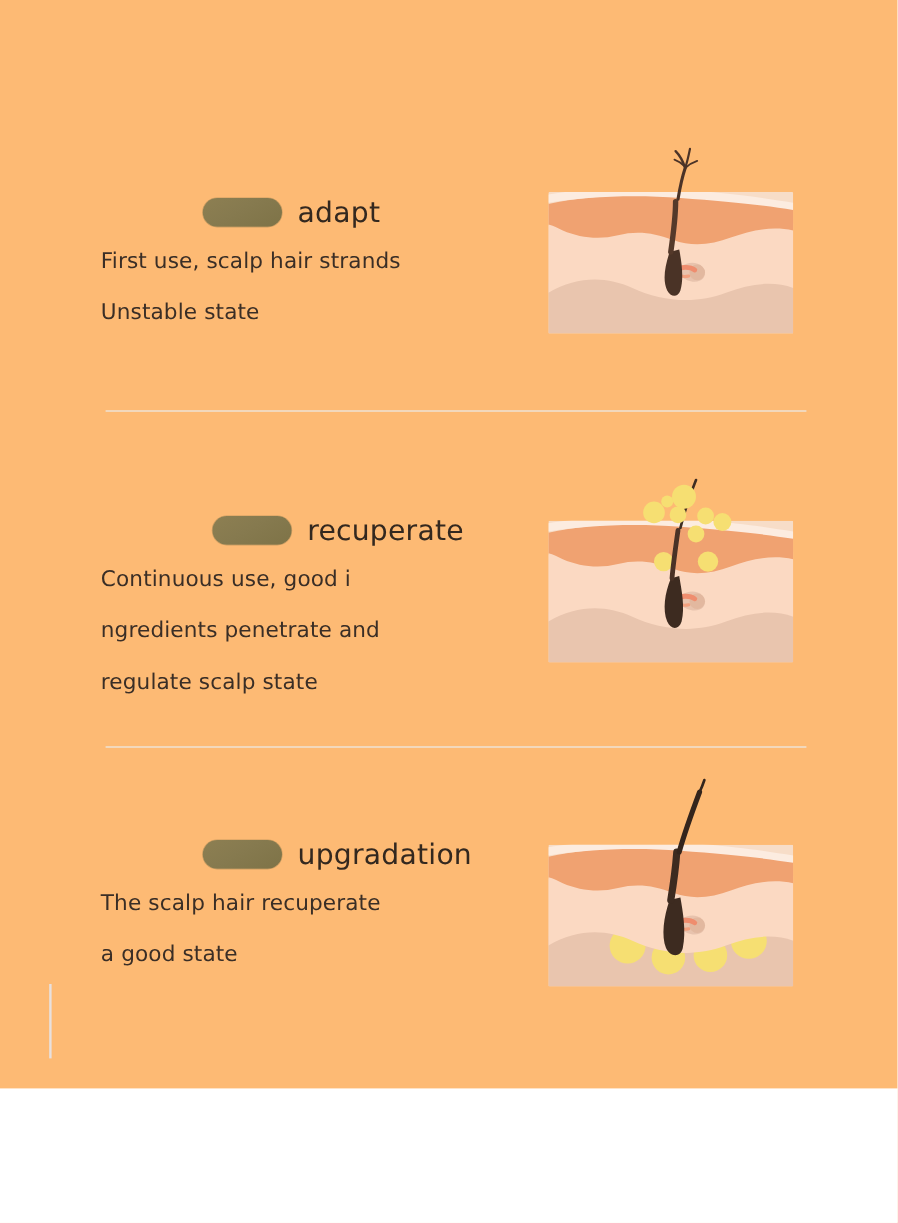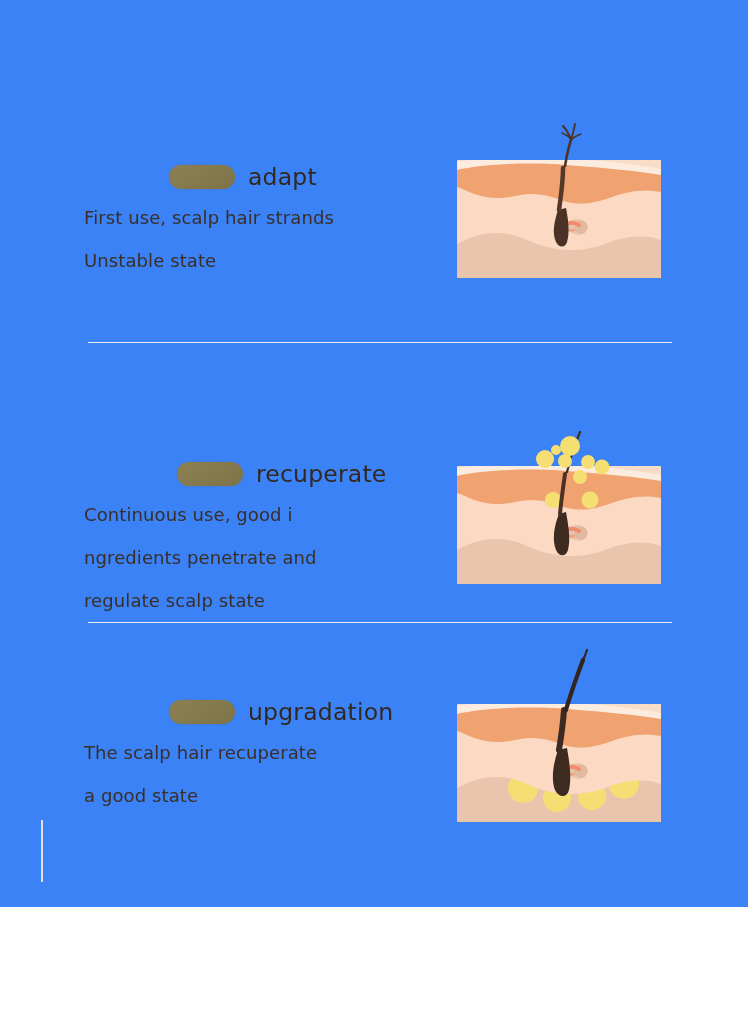--- a/index.html
+++ b/index.html
@@ -14,21 +14,21 @@
     font-family: "DejaVu Sans", "Liberation Sans", sans-serif;
     color: #3a2e26;
     overflow: hidden;
     position: relative;
   }
 
   .page {
     position: relative;
     width: 748px;
     height: 907px;
-    background: #3b82f6;
+    background: #fdba74;
   }
 
   
   .stage {
     position: absolute;
     left: 0;
     width: 748px;
   }
   .stage-inner {
     position: relative;
@@ -163,21 +163,21 @@
           <path d="M114,-8 C116,-14 117,-19 118,-24" stroke="#4b3327" stroke-width="1.8" fill="none" stroke-linecap="round"></path>
           <path d="M114,-8 C117,-11 121,-13 124,-14" stroke="#4b3327" stroke-width="1.5" fill="none" stroke-linecap="round"></path>
           <path d="M114,-9 C111,-12 108,-14 105,-15" stroke="#4b3327" stroke-width="1.4" fill="none" stroke-linecap="round"></path>
         </svg>
       </div>
     </div>
   </div>
 
   <div class="divider" style="top:342px;"></div>
 
-  <div class="stage" style="top:425px; height:200px;margin-top:32px;">
+  <div class="stage" style="top:425px; height:200px;">
     <div class="stage-inner">
       <div class="text-col indent-2">
         <div class="badge-row">
           <span class="pill"></span>
           <span class="badge-label">recuperate</span>
         </div>
         <div class="desc">
           <div class="desc-line">Continuous use, good i</div>
           <div class="desc-line">ngredients penetrate and</div>
           <div class="desc-line">regulate scalp state</div>

